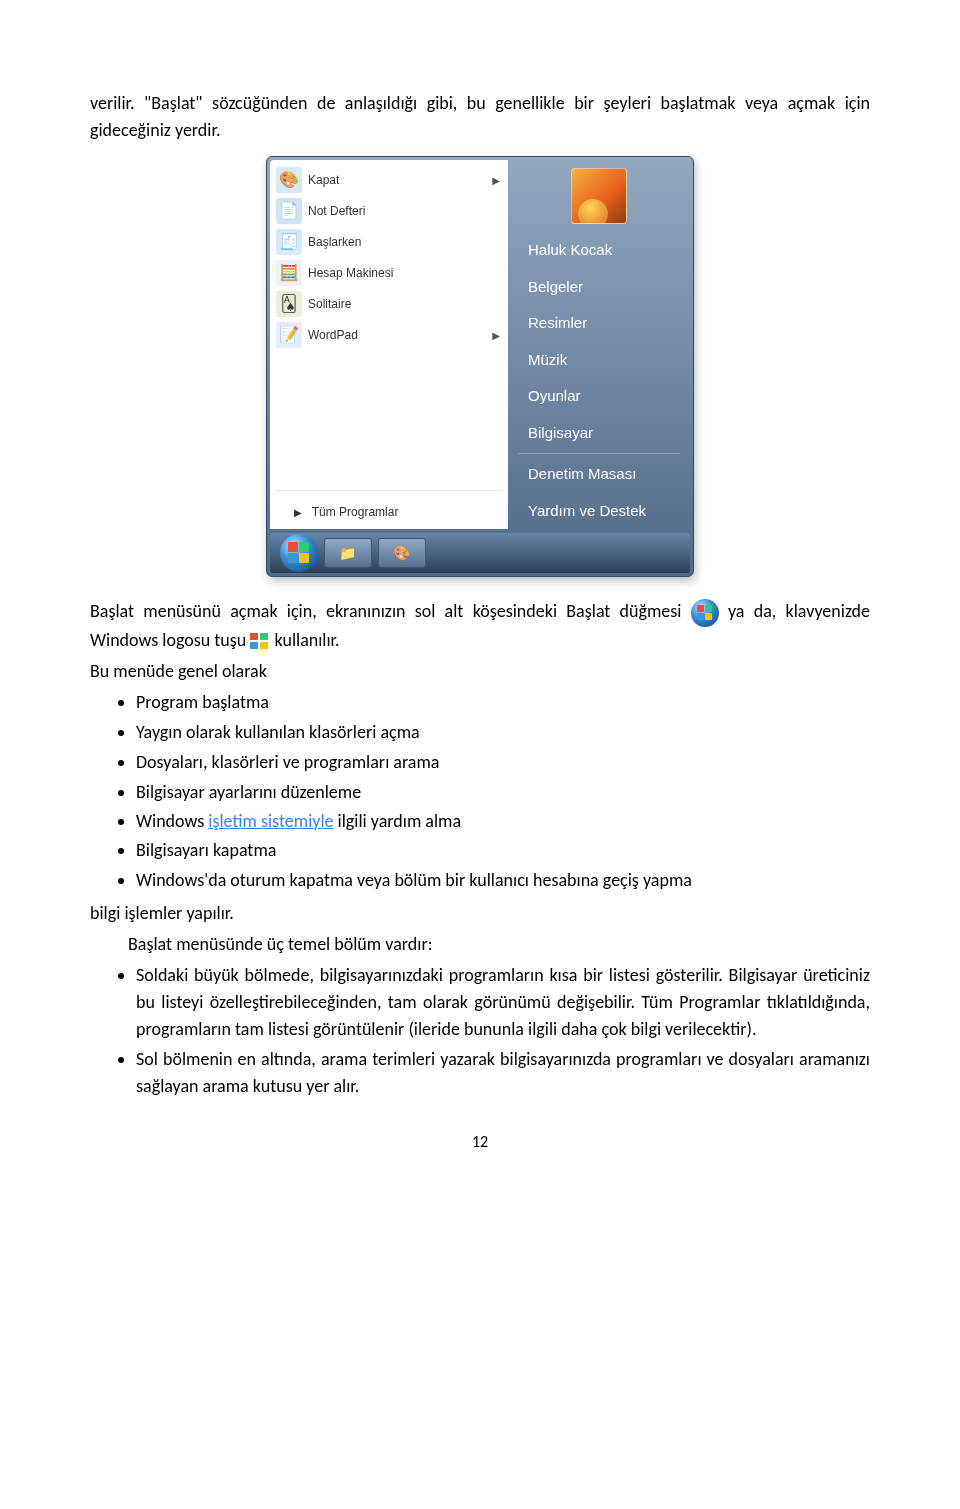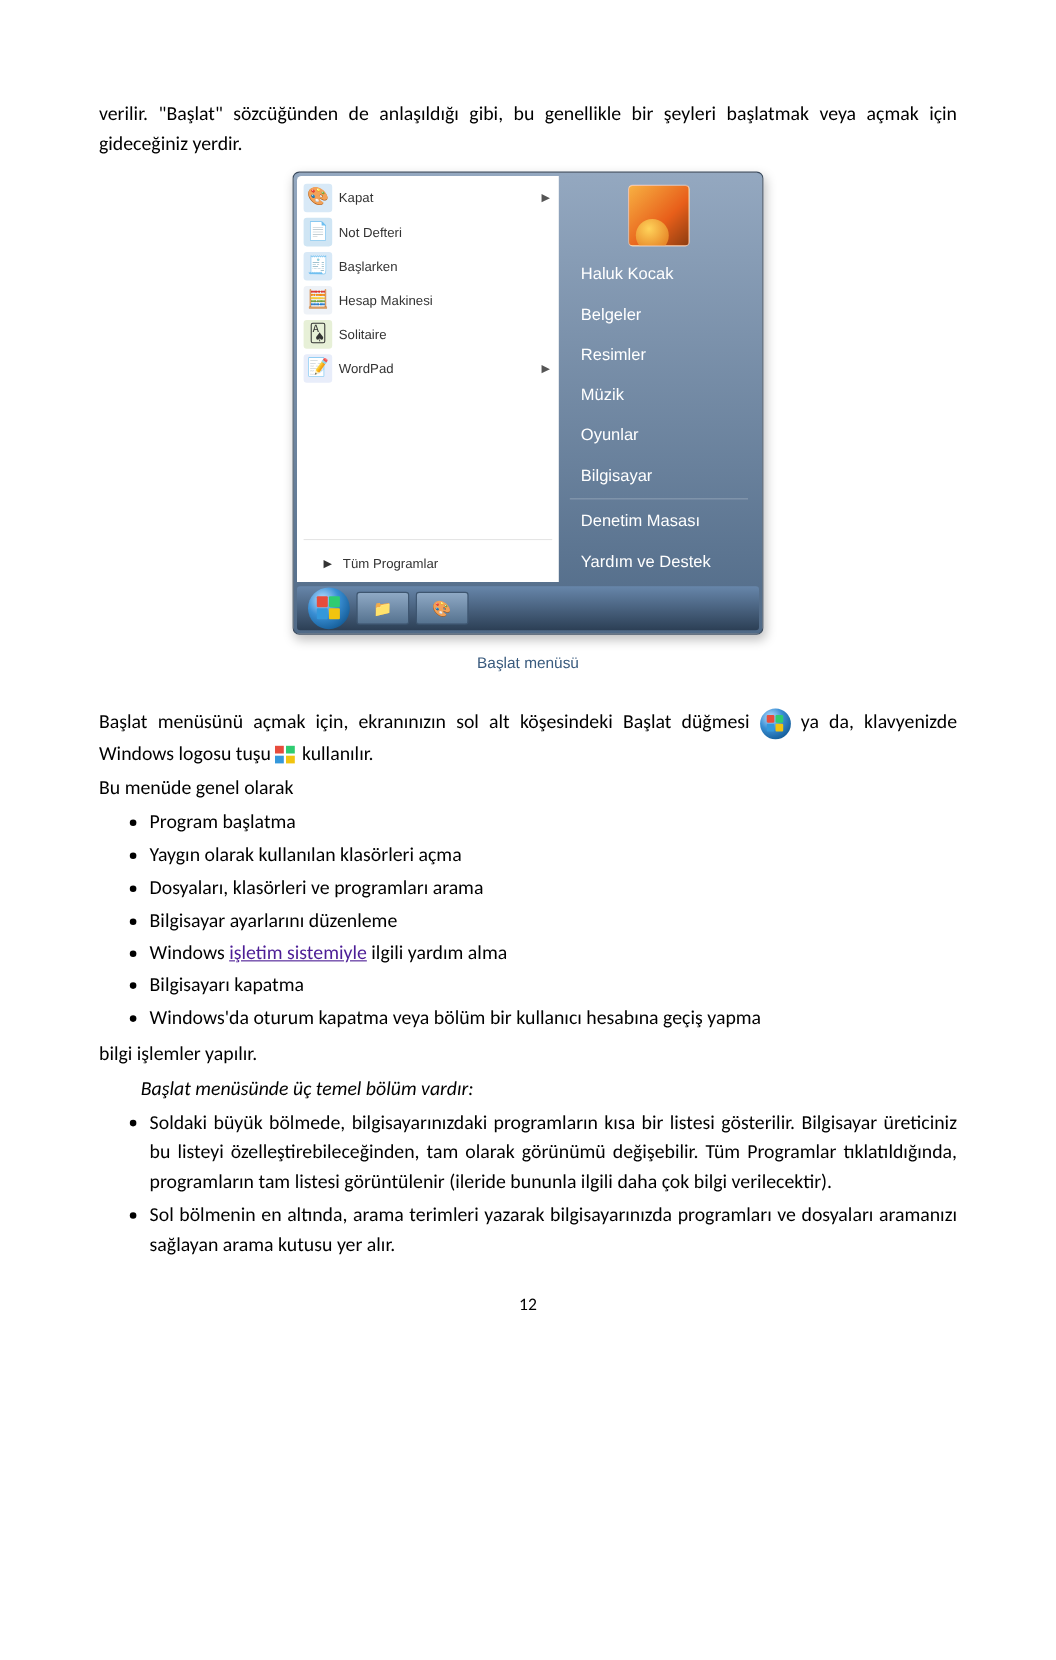--- a/index.html
+++ b/index.html
@@ -167,22 +167,22 @@
     display:inline-block; width:20px; height:16px; vertical-align: middle;
     position: relative;
   }
   .winkey span{position:absolute;width:8px;height:7px;}
   .winkey .f1{background:#e74c3c;left:0;top:0;}
   .winkey .f2{background:#2ecc71;left:10px;top:0;}
   .winkey .f3{background:#3498db;left:0;top:9px;}
   .winkey .f4{background:#f1c40f;left:10px;top:9px;}
   ul.bul { margin: 4px 0 6px 0; padding-left: 46px; }
   ul.bul li { margin: 3px 0; text-align: justify; }
-  a.link { color: #4c1d95; text-decoration: underline; }
-  .indent { text-indent: 38px; font-style: italic; }
+  a.link { color: #3b82f6; text-decoration: underline; }
+  .indent { text-indent: 38px; }
   .pagenum { text-align: center; margin-top: 30px; font-size: 16px; }
 </style>
 </head>
 <body>
 
 <p class="p-intro">verilir. "Başlat" sözcüğünden de anlaşıldığı gibi, bu genellikle bir şeyleri başlatmak veya açmak için gideceğiniz yerdir.</p>
 
 <div class="figure-wrap">
   <div class="startmenu">
     <div class="sm-inner">
@@ -246,21 +246,20 @@
             <span class="f1"></span>
             <span class="f2"></span>
             <span class="f3"></span>
             <span class="f4"></span>
           </div>
       </div>
       <div class="tb-btn">📁</div>
       <div class="tb-btn">🎨</div>
     </div>
   </div>
-  <div class="caption-baslat">Başlat menüsü</div>
 </div>
 
 <p class="p-body">
   <span>Başlat menüsünü açmak için, ekranınızın sol alt köşesindeki Başlat düğmesi </span>
   <span class="orbicon"><span class="flag">
         <span class="f1"></span>
         <span class="f2"></span>
         <span class="f3"></span>
         <span class="f4"></span>
       </span></span>

